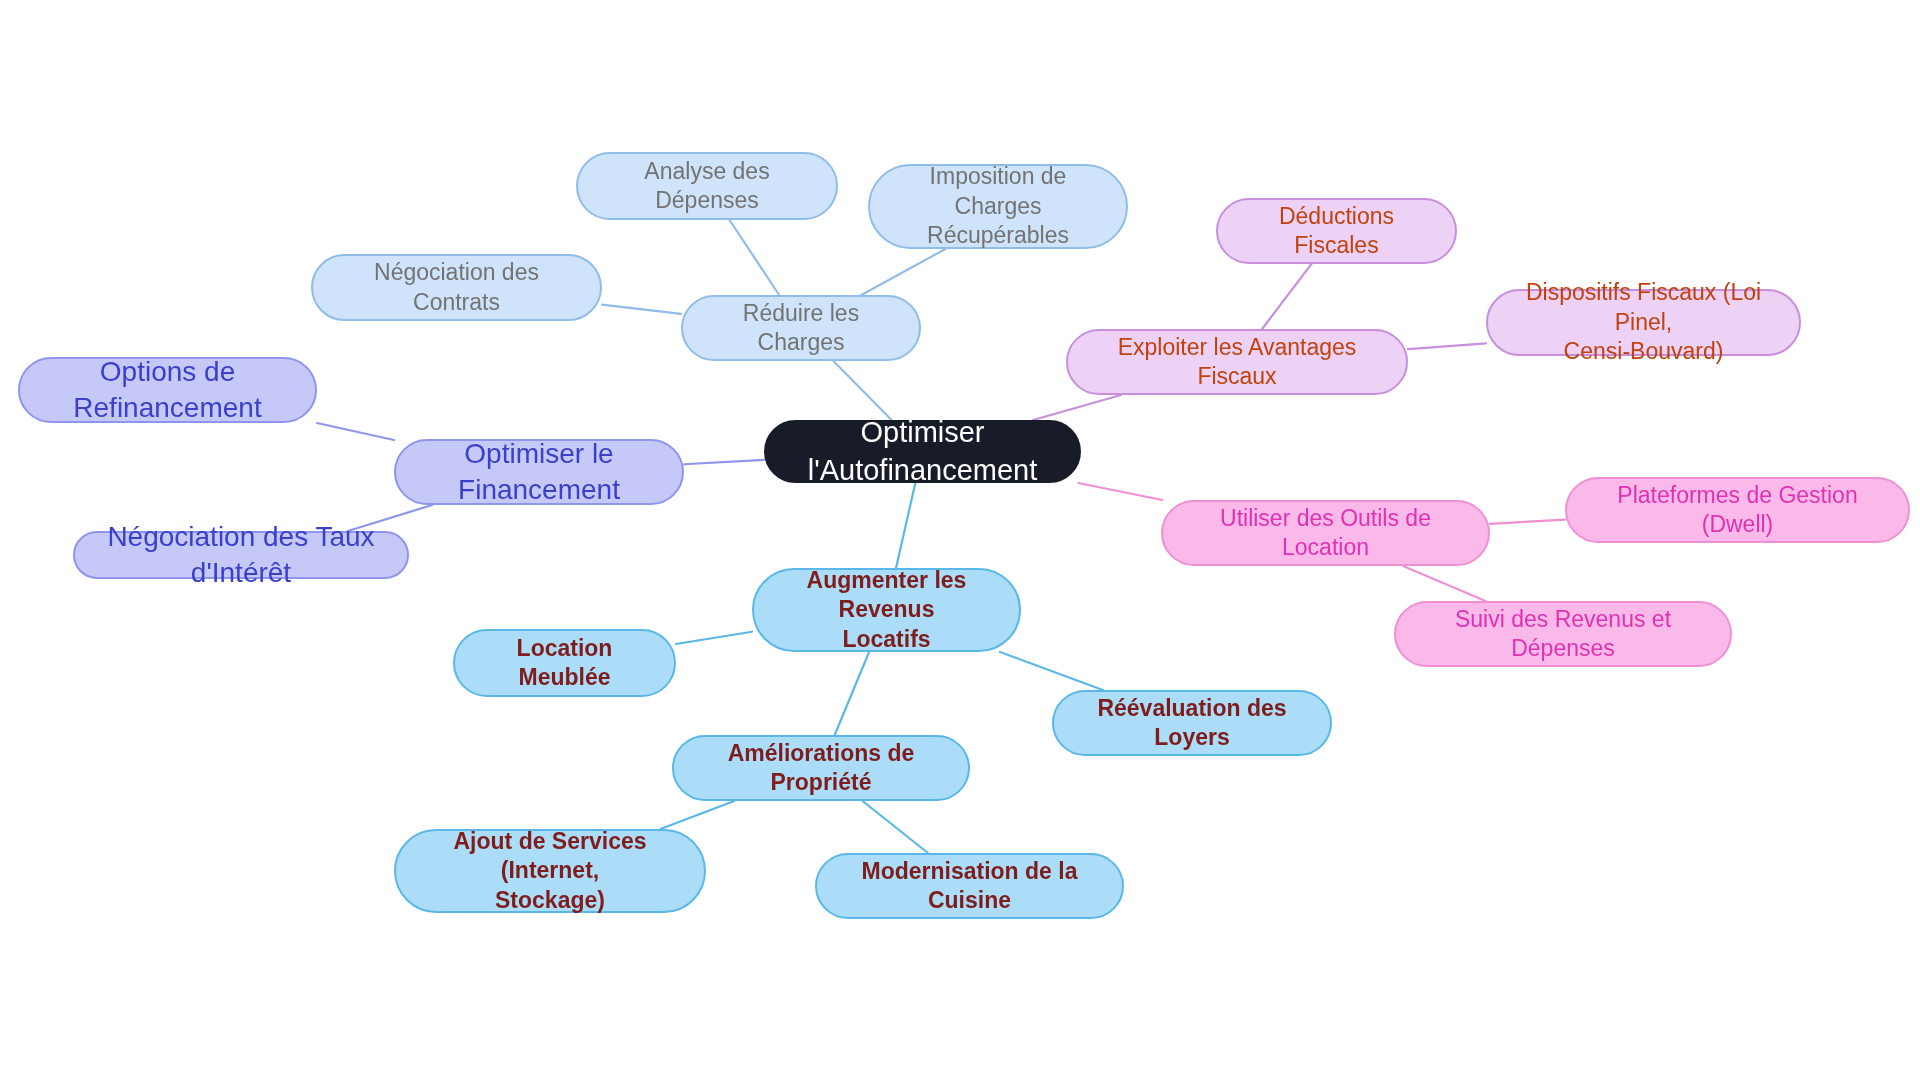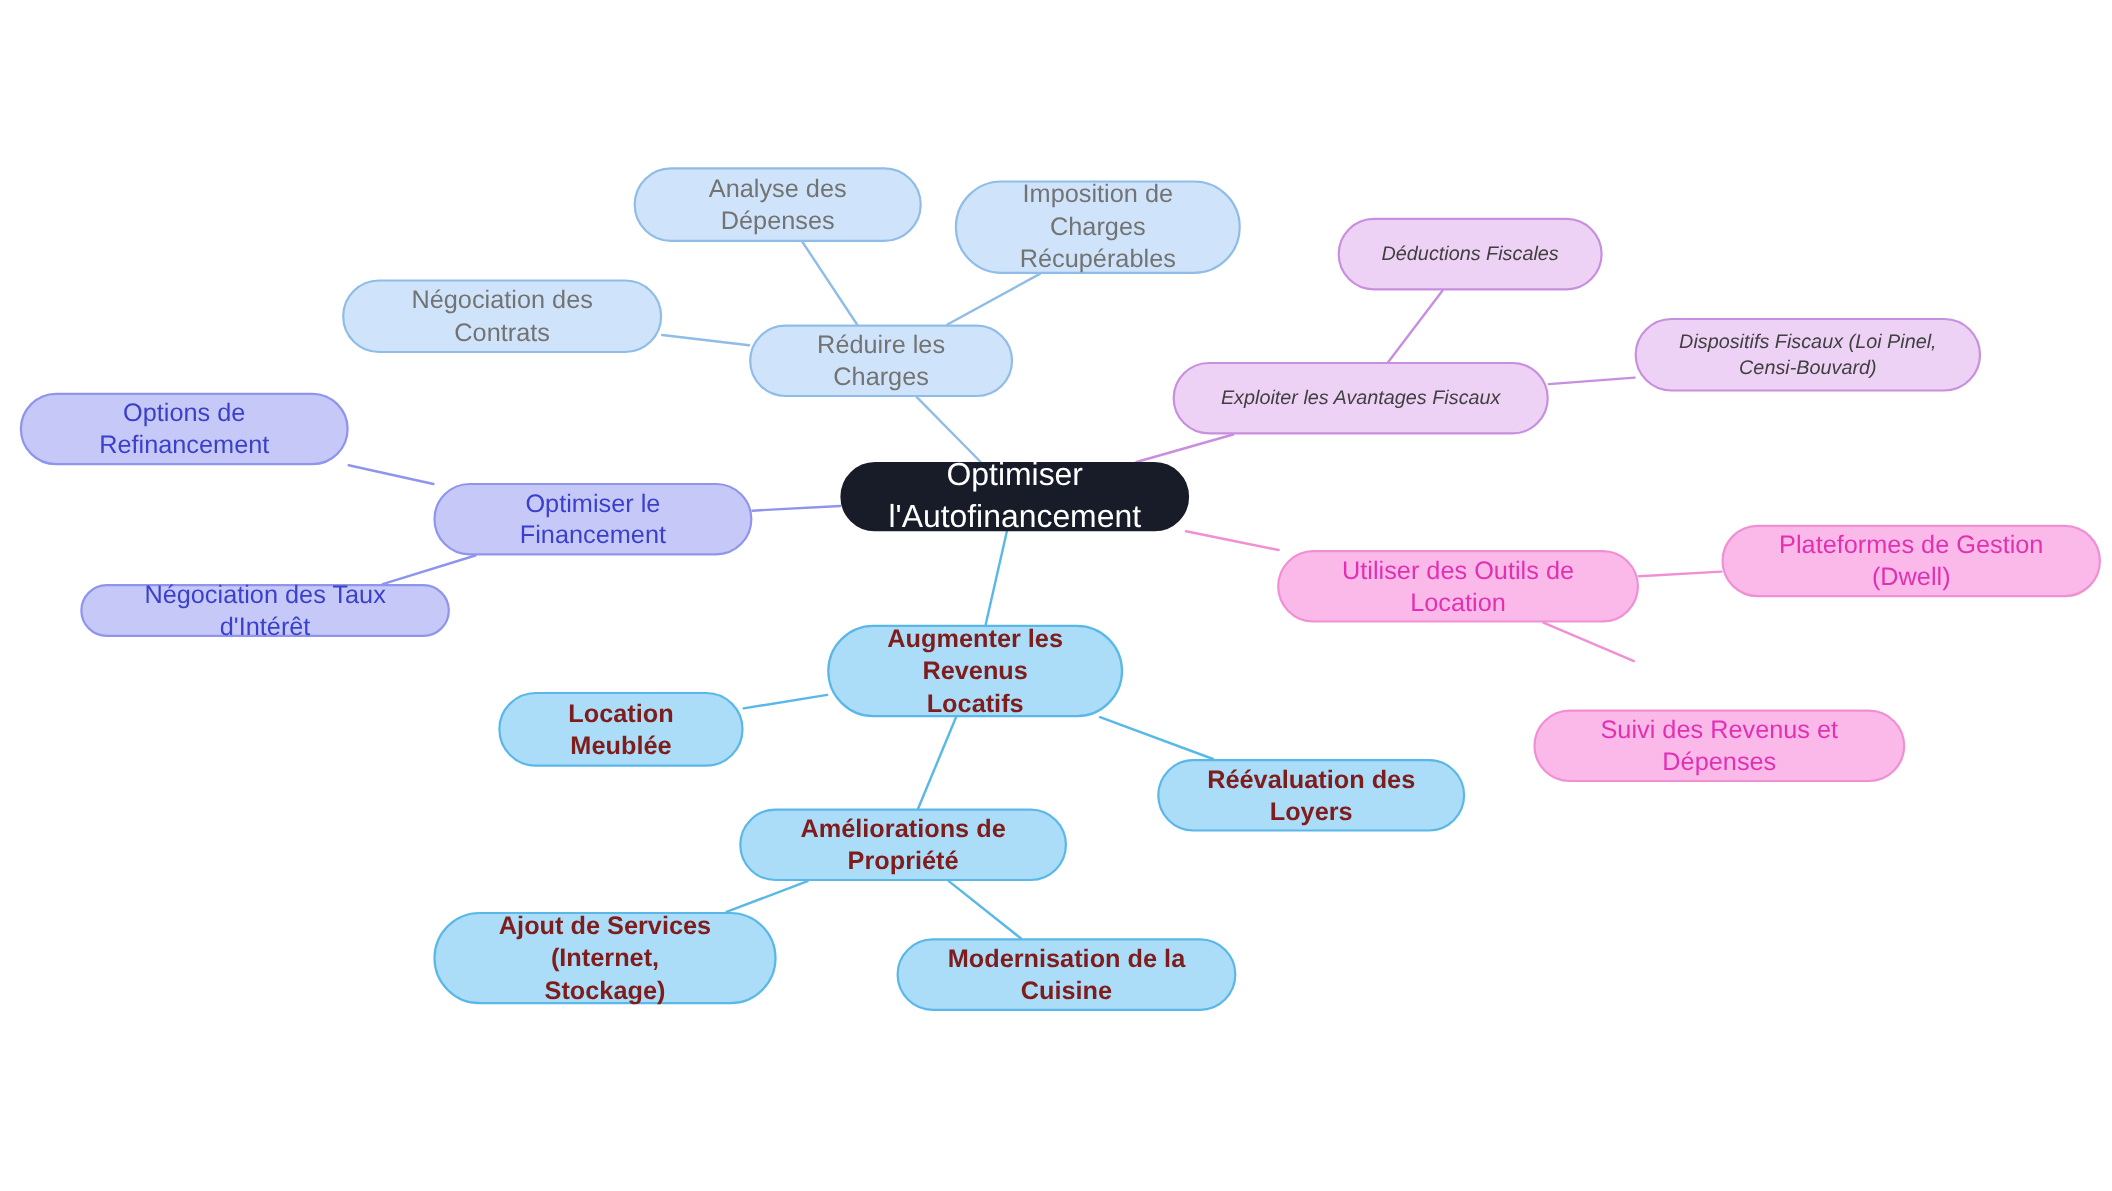--- a/index.html
+++ b/index.html
@@ -58,28 +58,27 @@
     background: #abdcf8;
     border-color: #5ab8e8;
     color: #7f1d1d;
     font-size: 23px;
     font-weight: bold;
   }
   .node.indigo {
     background: #c6c9f8;
     border-color: #8f94ed;
     color: #3b40ca;
-    font-size: 23px;
+    font-size: 28px;
   }
   .node.purple {
     background: #edd2f6;
     border-color: #c98fdf;
-    color: #404040;
-    font-size: 18px;
-    font-style: italic;
+    color: #c2410c;
+    font-size: 23px;
   }
   .node.pink {
     background: #fab9e9;
     border-color: #f18fd5;
     color: #e131b1;
     font-size: 23px;
   }
 </style>
 </head>
 <body>
@@ -112,21 +111,21 @@
       <div class="node blue" style="left: 576px; top: 152px; width: 262px; height: 68px;"><span>Analyse des Dépenses</span></div>
       <div class="node blue" style="left: 311px; top: 254px; width: 291px; height: 67px;"><span>Négociation des Contrats</span></div>
       <div class="node blue" style="left: 868px; top: 164px; width: 260px; height: 85px;"><span>Imposition de Charges
 Récupérables</span></div>
       <div class="node purple" style="left: 1066px; top: 329px; width: 342px; height: 66px;"><span>Exploiter les Avantages Fiscaux</span></div>
       <div class="node purple" style="left: 1216px; top: 198px; width: 241px; height: 66px;"><span>Déductions Fiscales</span></div>
       <div class="node purple" style="left: 1486px; top: 289px; width: 315px; height: 67px;"><span>Dispositifs Fiscaux (Loi Pinel,
 Censi-Bouvard)</span></div>
       <div class="node pink" style="left: 1161px; top: 500px; width: 329px; height: 66px;"><span>Utiliser des Outils de Location</span></div>
       <div class="node pink" style="left: 1565px; top: 477px; width: 345px; height: 66px;"><span>Plateformes de Gestion (Dwell)</span></div>
-      <div class="node pink" style="left: 1394px; top: 601px; width: 338px; height: 66px; margin-top: 44px;"><span>Suivi des Revenus et Dépenses</span></div>
+      <div class="node pink" style="left: 1394px; top: 601px; width: 338px; height: 66px;"><span>Suivi des Revenus et Dépenses</span></div>
       <div class="node sky" style="left: 752px; top: 568px; width: 269px; height: 84px;"><span>Augmenter les Revenus
 Locatifs</span></div>
       <div class="node sky" style="left: 453px; top: 629px; width: 223px; height: 68px;"><span>Location Meublée</span></div>
       <div class="node sky" style="left: 1052px; top: 690px; width: 280px; height: 66px; align-items: center;"><span>Réévaluation des Loyers</span></div>
       <div class="node sky" style="left: 672px; top: 735px; width: 298px; height: 66px;"><span>Améliorations de Propriété</span></div>
       <div class="node sky" style="left: 394px; top: 829px; width: 312px; height: 84px;"><span>Ajout de Services (Internet,
 Stockage)</span></div>
       <div class="node sky" style="left: 815px; top: 853px; width: 309px; height: 66px;"><span>Modernisation de la Cuisine</span></div>
       <div class="node indigo" style="left: 394px; top: 439px; width: 290px; height: 66px;"><span>Optimiser le Financement</span></div>
       <div class="node indigo" style="left: 18px; top: 357px; width: 299px; height: 66px;"><span>Options de Refinancement</span></div>

